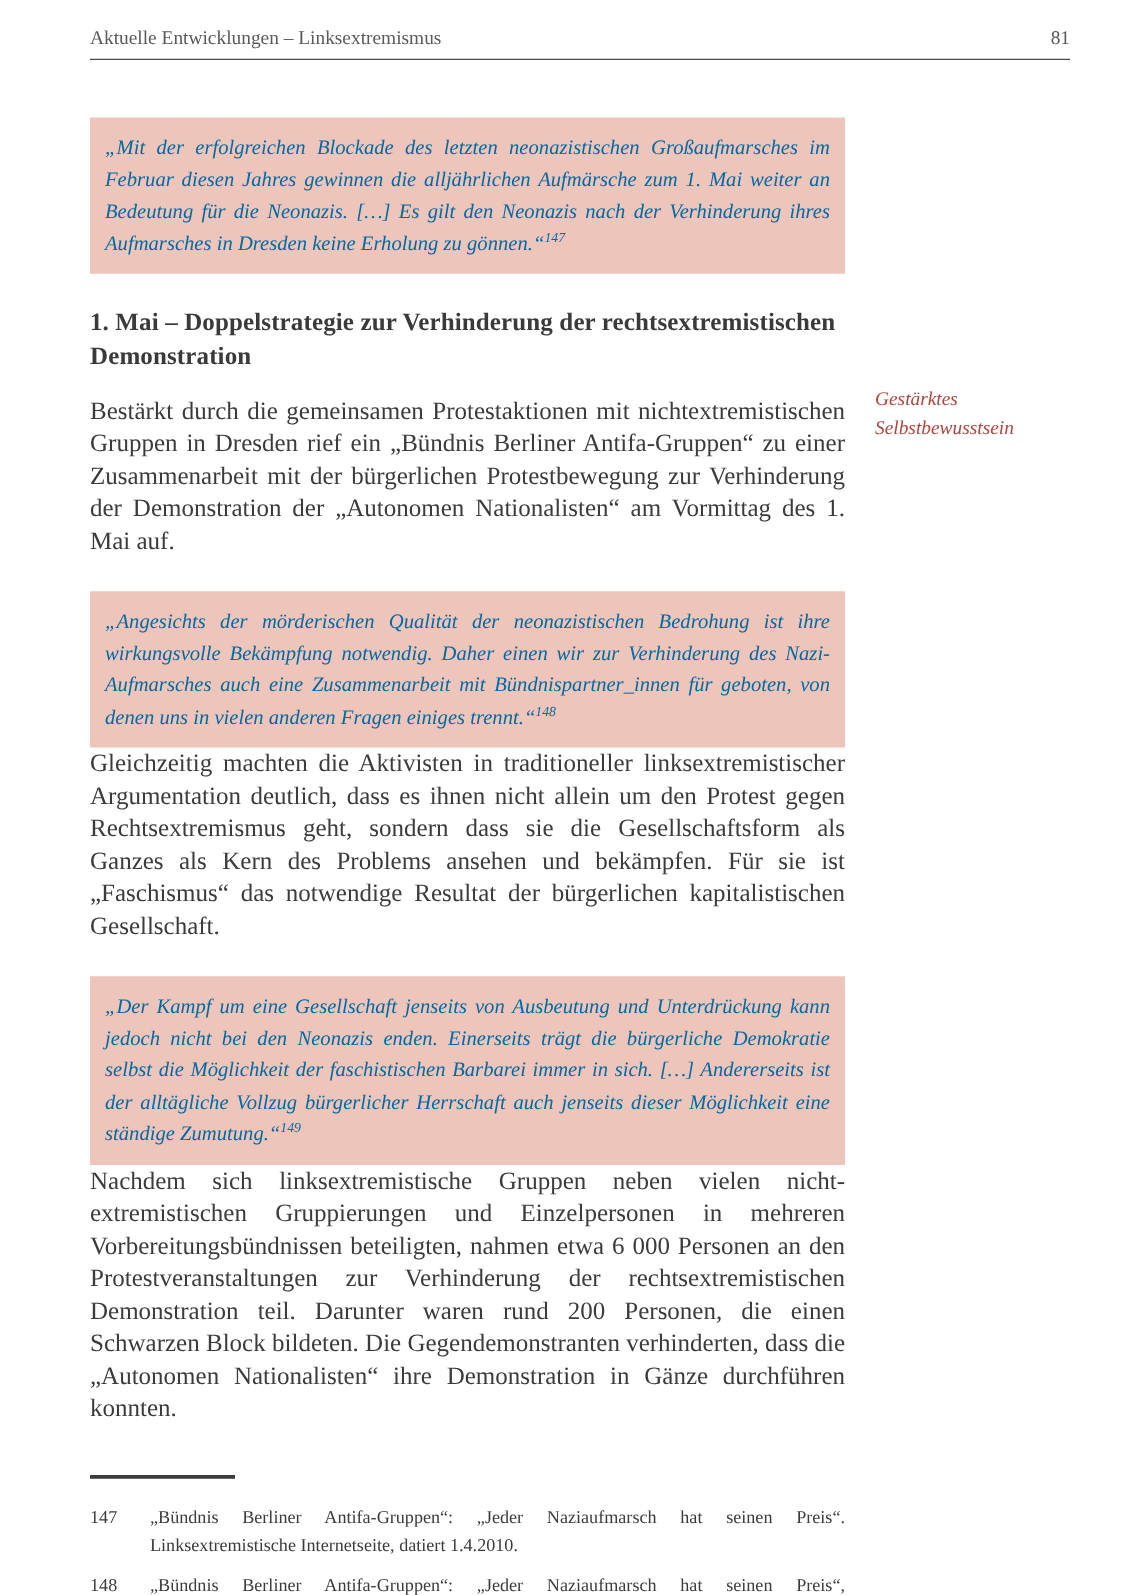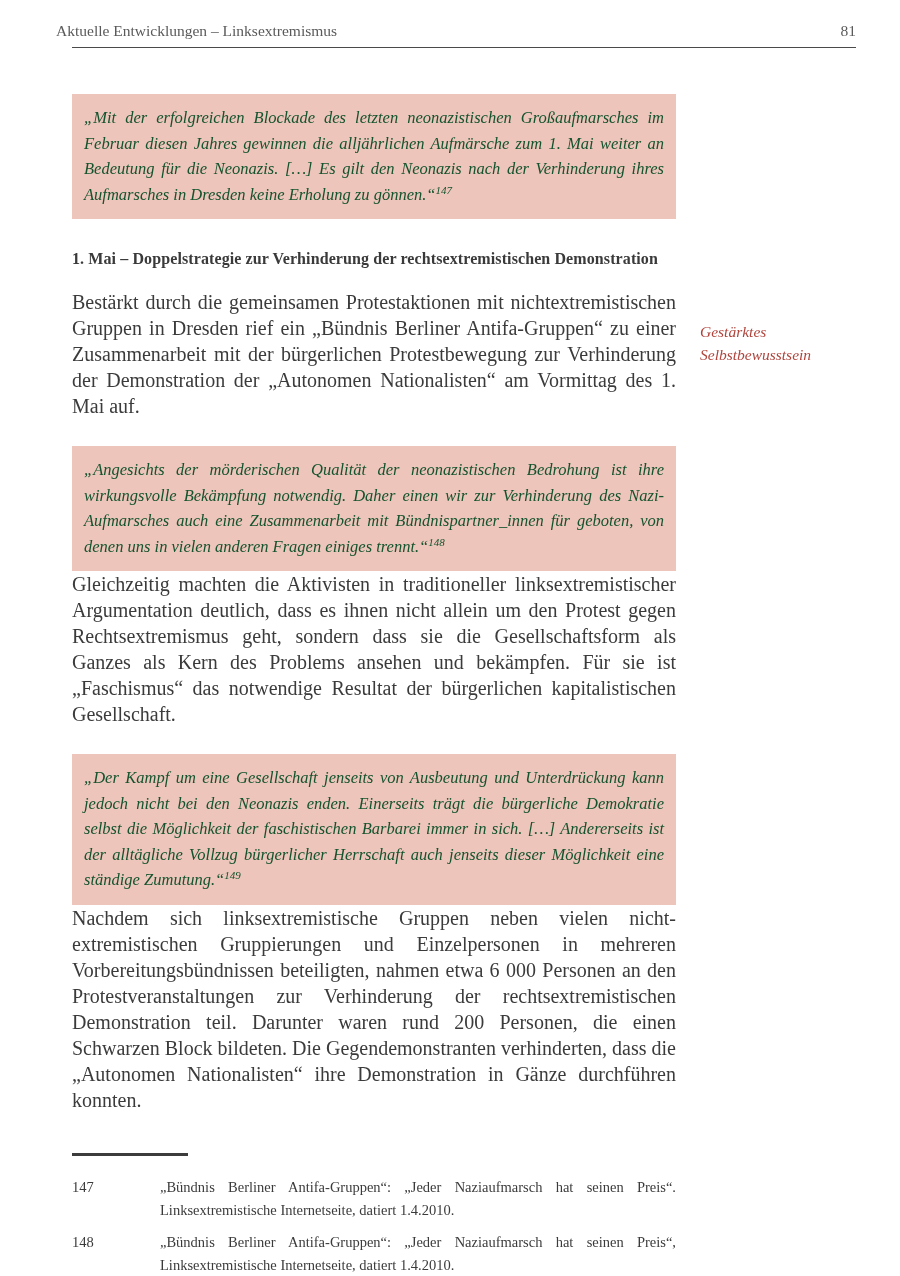--- a/index.html
+++ b/index.html
@@ -17,89 +17,89 @@
     width: 900px;
     height: 1276px;
     background: #ffffff;
     padding-top: 22px;
   }
   
   .header-row {
     display: flex;
     justify-content: space-between;
     align-items: center;
-    margin: 0 44px 0 56px;
+    margin: 0 44px 0 72px;
     font-size: 15.5px;
     color: #5a5a5a;
   }
   .header-rule {
     border: 0;
     border-top: 1px solid #4a4a4a;
     margin: 7px 44px 0 72px;
   }
   
   .main-col {
     width: 604px;
     margin-left: 72px;
     margin-top: 46px;
   }
   .quote {
     background: var(--quote-bg, #edc5bb);
     font-style: italic;
-    color: #14532d;
+    color: #0369a1;
     padding: 11px 12px 12px 12px;
     font-size: 16.5px;
     line-height: 25.5px;
     text-align: justify;
     hyphens: auto;
   }
   .quote + * { }
   .fn-ref {
     font-size: 11px;
     font-style: italic;
     vertical-align: super;
     line-height: 0;
   }
   h2.section-heading {
-    font-size: 16px;
+    font-size: 20px;
     line-height: 27px;
     font-weight: bold;
     color: #3a3a3a;
     margin: 26px 0 17px 0;
     letter-spacing: 0.1px;
   }
   p.body-par {
     font-size: 20px;
     line-height: 26px;
     text-align: justify;
     hyphens: auto;
     margin-bottom: 27px;
   }
   
   .margin-note {
     position: absolute;
     left: 700px;
-    top: 320px;
+    top: 308px;
     width: 158px;
     font-style: italic;
     font-size: 15.5px;
     line-height: 23px;
     color: var(--margin-note, #b0443c);
   }
   
   .footnote-sep {
     width: 116px;
     border: 0;
     border-top: 3px solid #3c3c3c;
     margin: 40px 0 20px 0;
   }
   .footnotes { font-size: 14.5px; line-height: 23px; }
   .footnote { display: flex; margin-bottom: 9px; }
   .fn-num { width: 48px; flex-shrink: 0; }
-  .fn-text { flex: 1; text-align: justify; hyphens: auto; margin-left: 40px; }
+  .fn-text { flex: 1; text-align: justify; hyphens: auto; }
 </style>
 </head>
 <body>
 
 <div class="page">
 
   <div class="header-row">
     <span>Aktuelle Entwicklungen – Linksextremismus</span>
     <span>81</span>
   </div>

